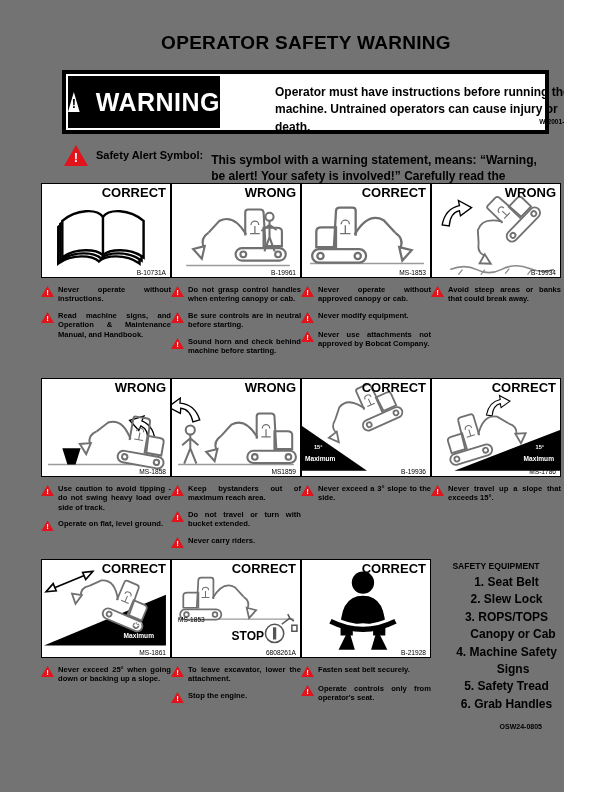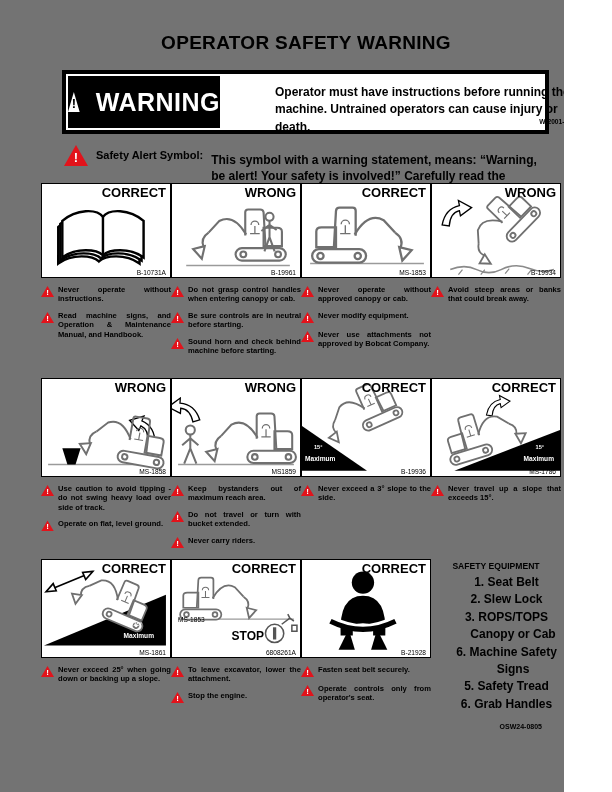--- a/index.html
+++ b/index.html
@@ -396,21 +396,21 @@
           </div>
       </div>
     </div>
 
     <div class="cell equip">
       <div class="equip-title">SAFETY EQUIPMENT</div>
       <div class="equip-items">
         <div class="equip-item">1. Seat Belt</div>
         <div class="equip-item">2. Slew Lock</div>
         <div class="equip-item">3. ROPS/TOPS Canopy or Cab</div>
-        <div class="equip-item">6. Machine Safety Signs</div>
+        <div class="equip-item">4. Machine Safety Signs</div>
         <div class="equip-item">5. Safety Tread</div>
         <div class="equip-item">6. Grab Handles</div>
       </div>
     </div>
   </div>
 
   <div class="footer-code">OSW24-0805</div>
 </div>
 
 </body></html>

